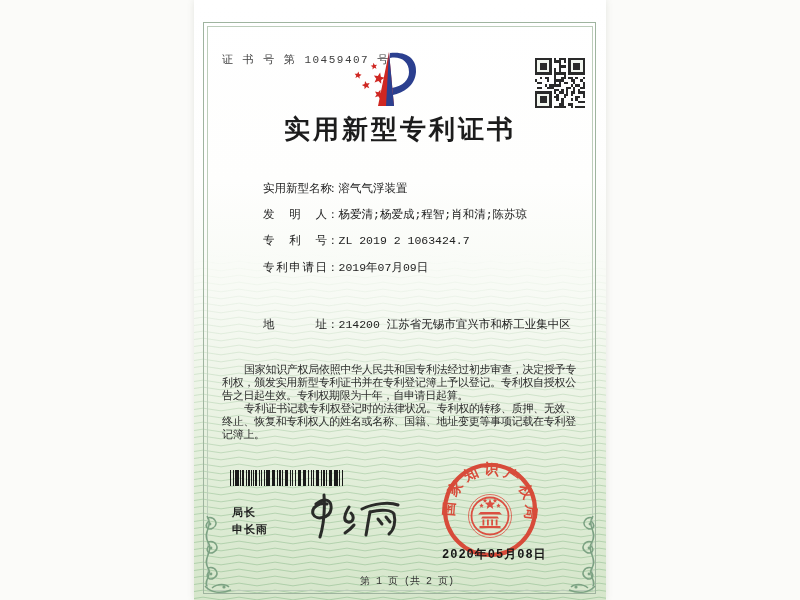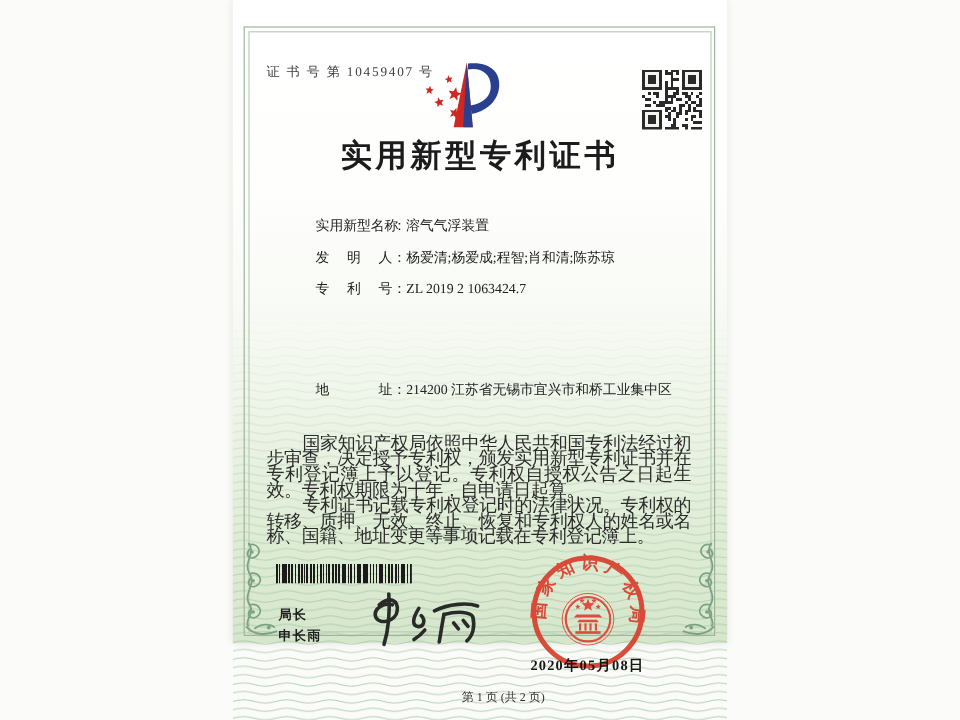--- a/index.html
+++ b/index.html
@@ -1,41 +1,41 @@
 <!DOCTYPE html>
 <html><head>
 <meta charset="utf-8">
 <style>
   html,body{margin:0;padding:0;}
   body{width:800px;height:600px;overflow:hidden;background:#fbfbf9;
        font-family:"Liberation Serif","DejaVu Serif",serif;}
   .stage{position:relative;width:800px;height:600px;}
-  .page{position:absolute;left:194px;top:0;width:412px;height:536px;
+  .page{position:absolute;left:194px;top:0;width:412px;height:600px;
         background:linear-gradient(180deg,#ffffff 0%,#fefefd 30%,#f7faf4 50%,
                    #ebf3e4 68%,#deecd5 84%,#d6e6cb 100%);
-        box-shadow:0 0 7px rgba(90,100,80,.14);}
+        box-shadow:0 0 7px rgba(90,100,80,.14);font-family:Liberation Mono, monospace;}
   .waves{position:absolute;inset:0;pointer-events:none;}
   .frame-outer{position:absolute;left:9px;right:10px;top:22px;bottom:6px;
         border:1.6px solid #9fb49f;}
   .frame-inner{position:absolute;left:12.5px;right:13.5px;top:25.5px;bottom:9.5px;
         border:1px solid #bccdba;}
   .certno{position:absolute;left:28px;top:52px;font-size:11px;letter-spacing:1.5px;
         color:#3e3e3e;}
   .logo{position:absolute;left:158px;top:48px;}
   .qr{position:absolute;left:341px;top:58px;width:50px;height:50px;}
   .title{position:absolute;left:0;top:112px;width:100%;text-align:center;
         font-size:26px;font-weight:600;letter-spacing:3px;color:#1c1c1c;}
   .field-row{position:absolute;left:28px;height:14px;font-size:11.5px;color:#222;
         white-space:nowrap;line-height:14px;}
   .flabel{display:inline-block;width:64px;text-align:justify;text-align-last:justify;
         text-justify:inter-character;vertical-align:top;margin-left:41px;}
   .fcolon{display:inline-block;vertical-align:top;}
   .fval{display:inline-block;vertical-align:top;}
   .grant-right{position:absolute;left:203px;top:0;white-space:nowrap;}
-  .paras{position:absolute;left:28px;top:364px;width:354px;font-size:15px;
+  .paras{position:absolute;left:28px;top:364px;width:354px;font-size:11px;
         line-height:13px;color:#2b2b2b;text-align:justify;letter-spacing:-0.3px;}
   .paras p{margin:0;text-indent:2em;}
   .barcode{position:absolute;left:36px;top:470px;width:113px;height:16px;
         background-image:
           repeating-linear-gradient(90deg,#1a1a1a 0 1px,transparent 1px 2.6px),
           repeating-linear-gradient(90deg,#1a1a1a 0 1.4px,transparent 1.4px 6.2px),
           repeating-linear-gradient(90deg,transparent 0 8px,#1a1a1a 8px 9.2px,transparent 9.2px 13px);}
   .officer{position:absolute;left:38px;top:505px;font-size:11px;font-weight:600;
         color:#1e1e1e;line-height:17px;letter-spacing:1px;}
   .signature{position:absolute;left:100px;top:492px;}
@@ -270,20 +270,23 @@
 
     <div class="field-row" style="top:182px">
       <span class="flabel">实用新型名称</span><span class="fcolon">：</span><span class="fval">溶气气浮装置</span>
     </div>
     <div class="field-row" style="top:208px">
       <span class="flabel">发明人</span><span class="fcolon">：</span><span class="fval">杨爱清;杨爱成;程智;肖和清;陈苏琼</span>
     </div>
     <div class="field-row" style="top:234px">
       <span class="flabel">专利号</span><span class="fcolon">：</span><span class="fval">ZL 2019 2 1063424.7</span>
     </div>
+    <div class="field-row" style="top:261px">
+      <span class="flabel">专利申请日</span><span class="fcolon">：</span><span class="fval">2019年07月09日</span>
+    </div>
     <div class="field-row" style="top:318px">
       <span class="flabel">地址</span><span class="fcolon">：</span><span class="fval">214200 江苏省无锡市宜兴市和桥工业集中区</span>
     </div>
 
 
     <div class="paras">
       <p>国家知识产权局依照中华人民共和国专利法经过初步审查，决定授予专利权，颁发实用新型专利证书并在专利登记簿上予以登记。专利权自授权公告之日起生效。专利权期限为十年，自申请日起算。</p>
       <p>专利证书记载专利权登记时的法律状况。专利权的转移、质押、无效、终止、恢复和专利权人的姓名或名称、国籍、地址变更等事项记载在专利登记簿上。</p>
     </div>
 

